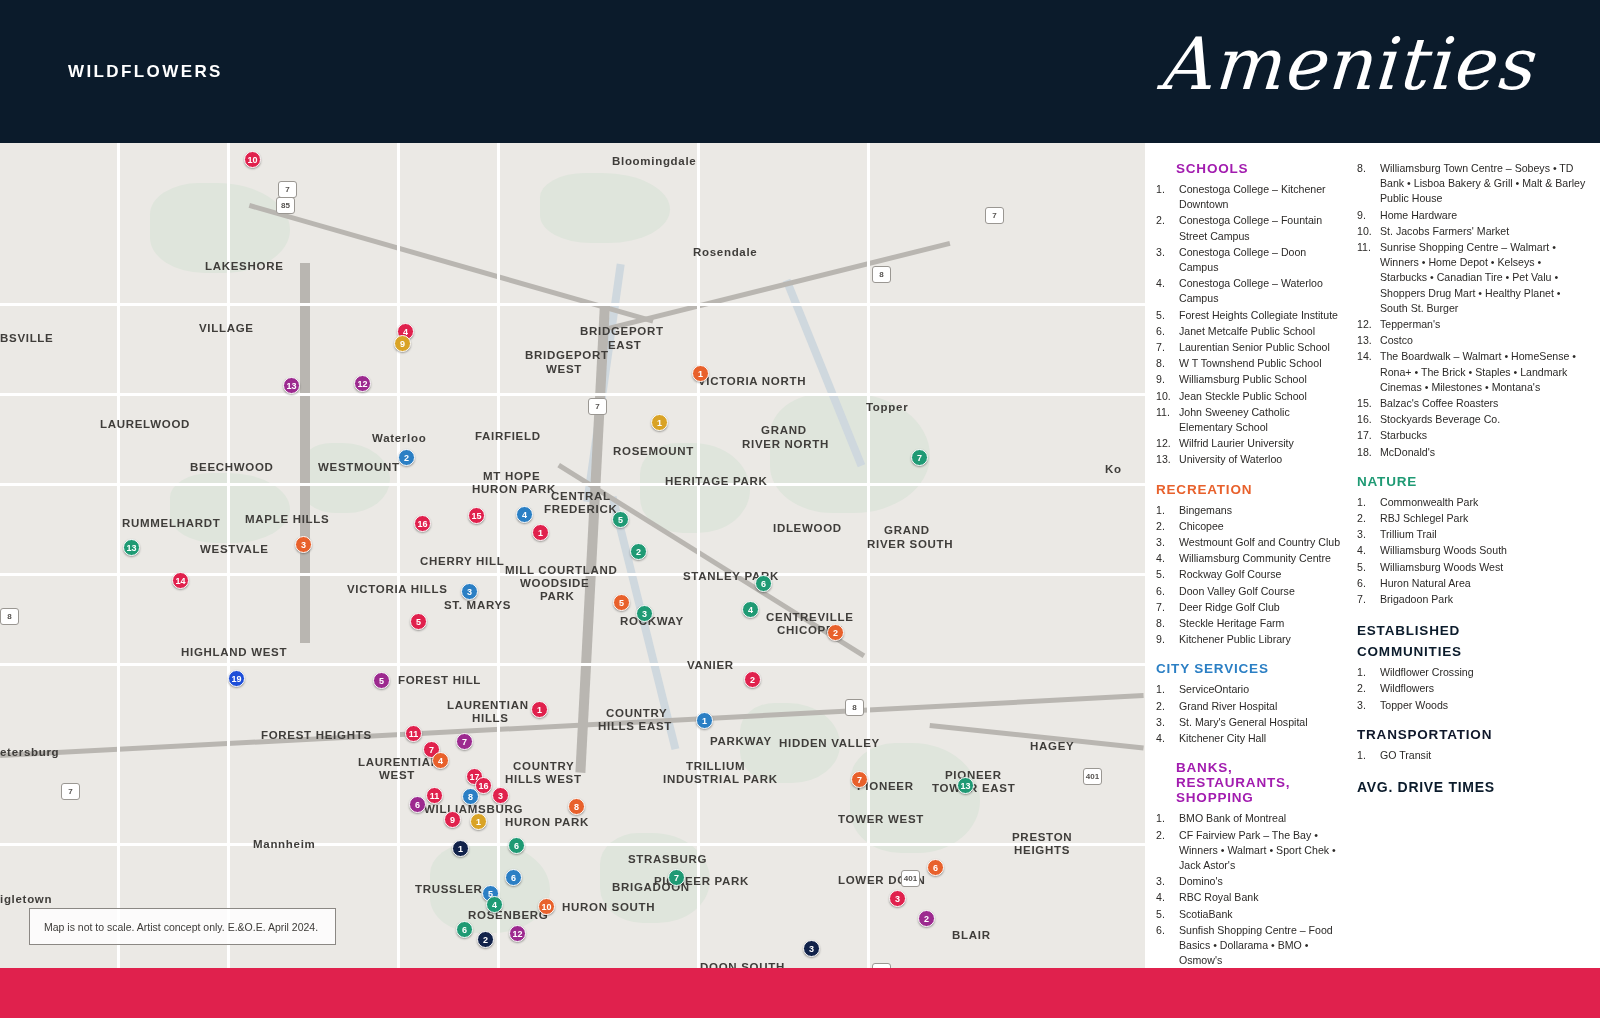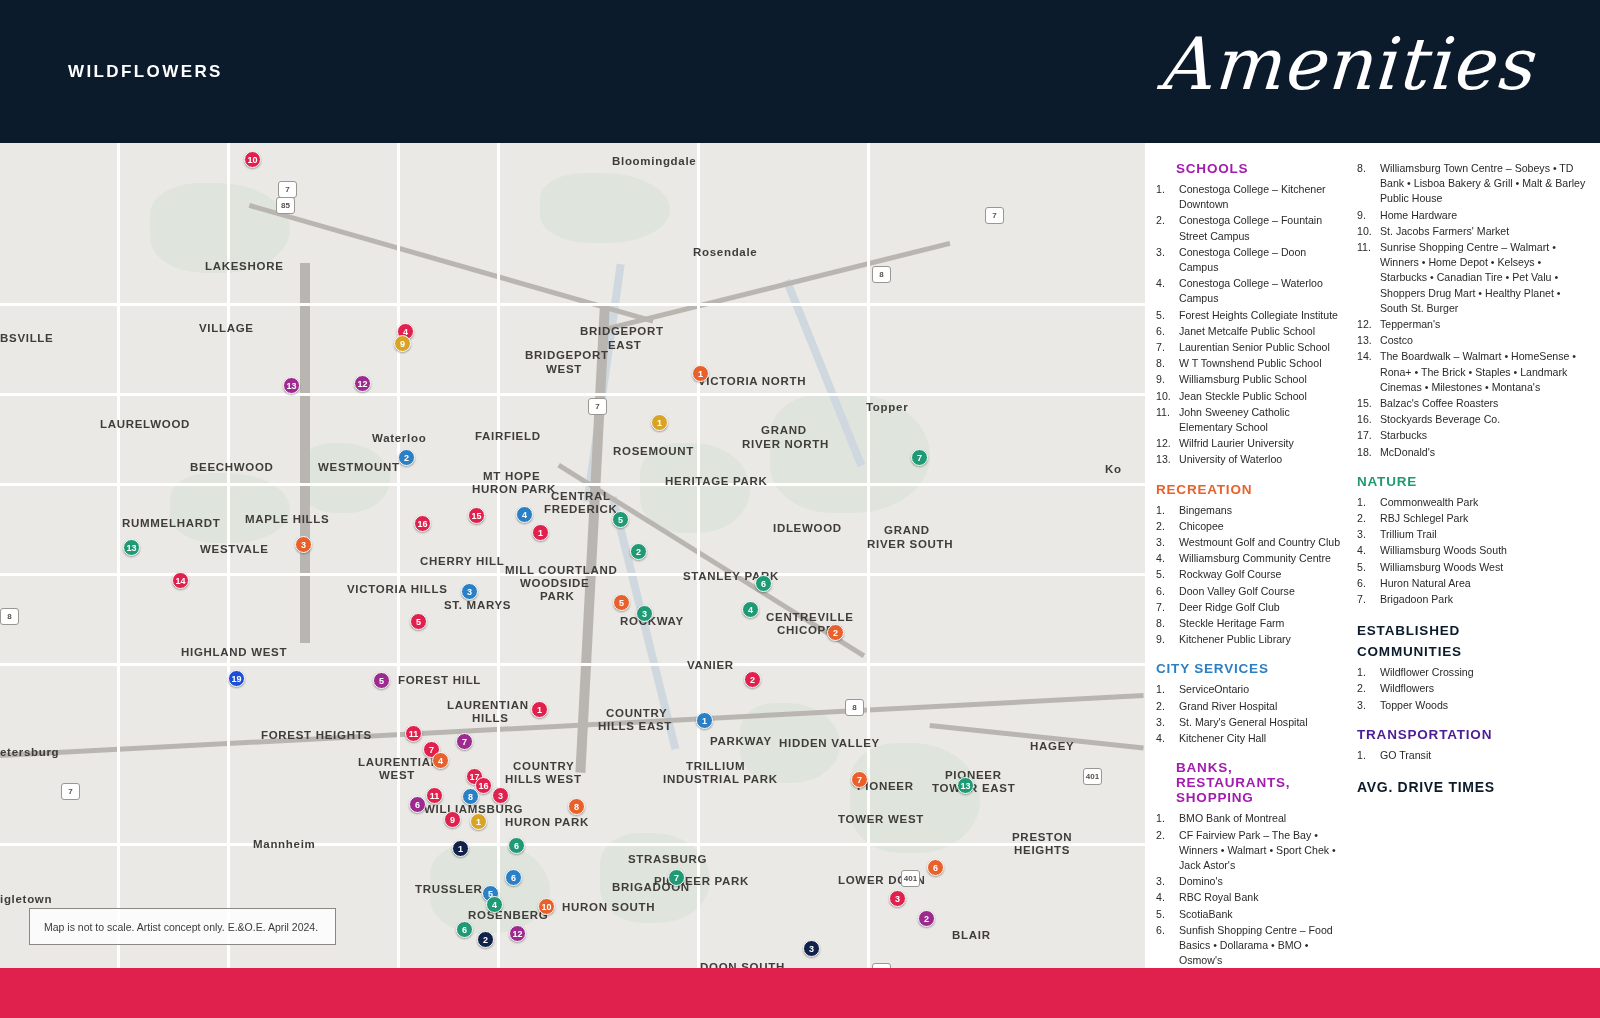--- a/index.html
+++ b/index.html
@@ -73,21 +73,21 @@
   .colB{left:212px;width:232px;}
   .cat{
     font-size:13.5px;font-weight:bold;letter-spacing:.8px;
     margin:0 0 6px 0;
   }
   .cat.pink{color:#a21caf;margin-left:20px;}
   .cat.orange{color:#e8612c;}
   .cat.blue{color:#2b7fc4;}
   .cat.green{color:#1f9a74;}
   .cat.dark{color:#0b1b2b;}
-  .cat.gold{color:#4c1d95;}
+  .cat.gold{color:#0f172a;}
   .cat.spacer{margin-top:16px;}
   ol.items{margin:0 0 14px 0;padding:0;list-style:none;}
   ol.items li{
     position:relative;padding-left:23px;margin-bottom:1px;
     font-size:10.6px;line-height:15.2px;color:#2c2a28;
   }
   ol.items li .num{
     position:absolute;left:0;top:0;width:17px;text-align:left;color:#2c2a28;
   }
   .drive{margin-top:4px;}

